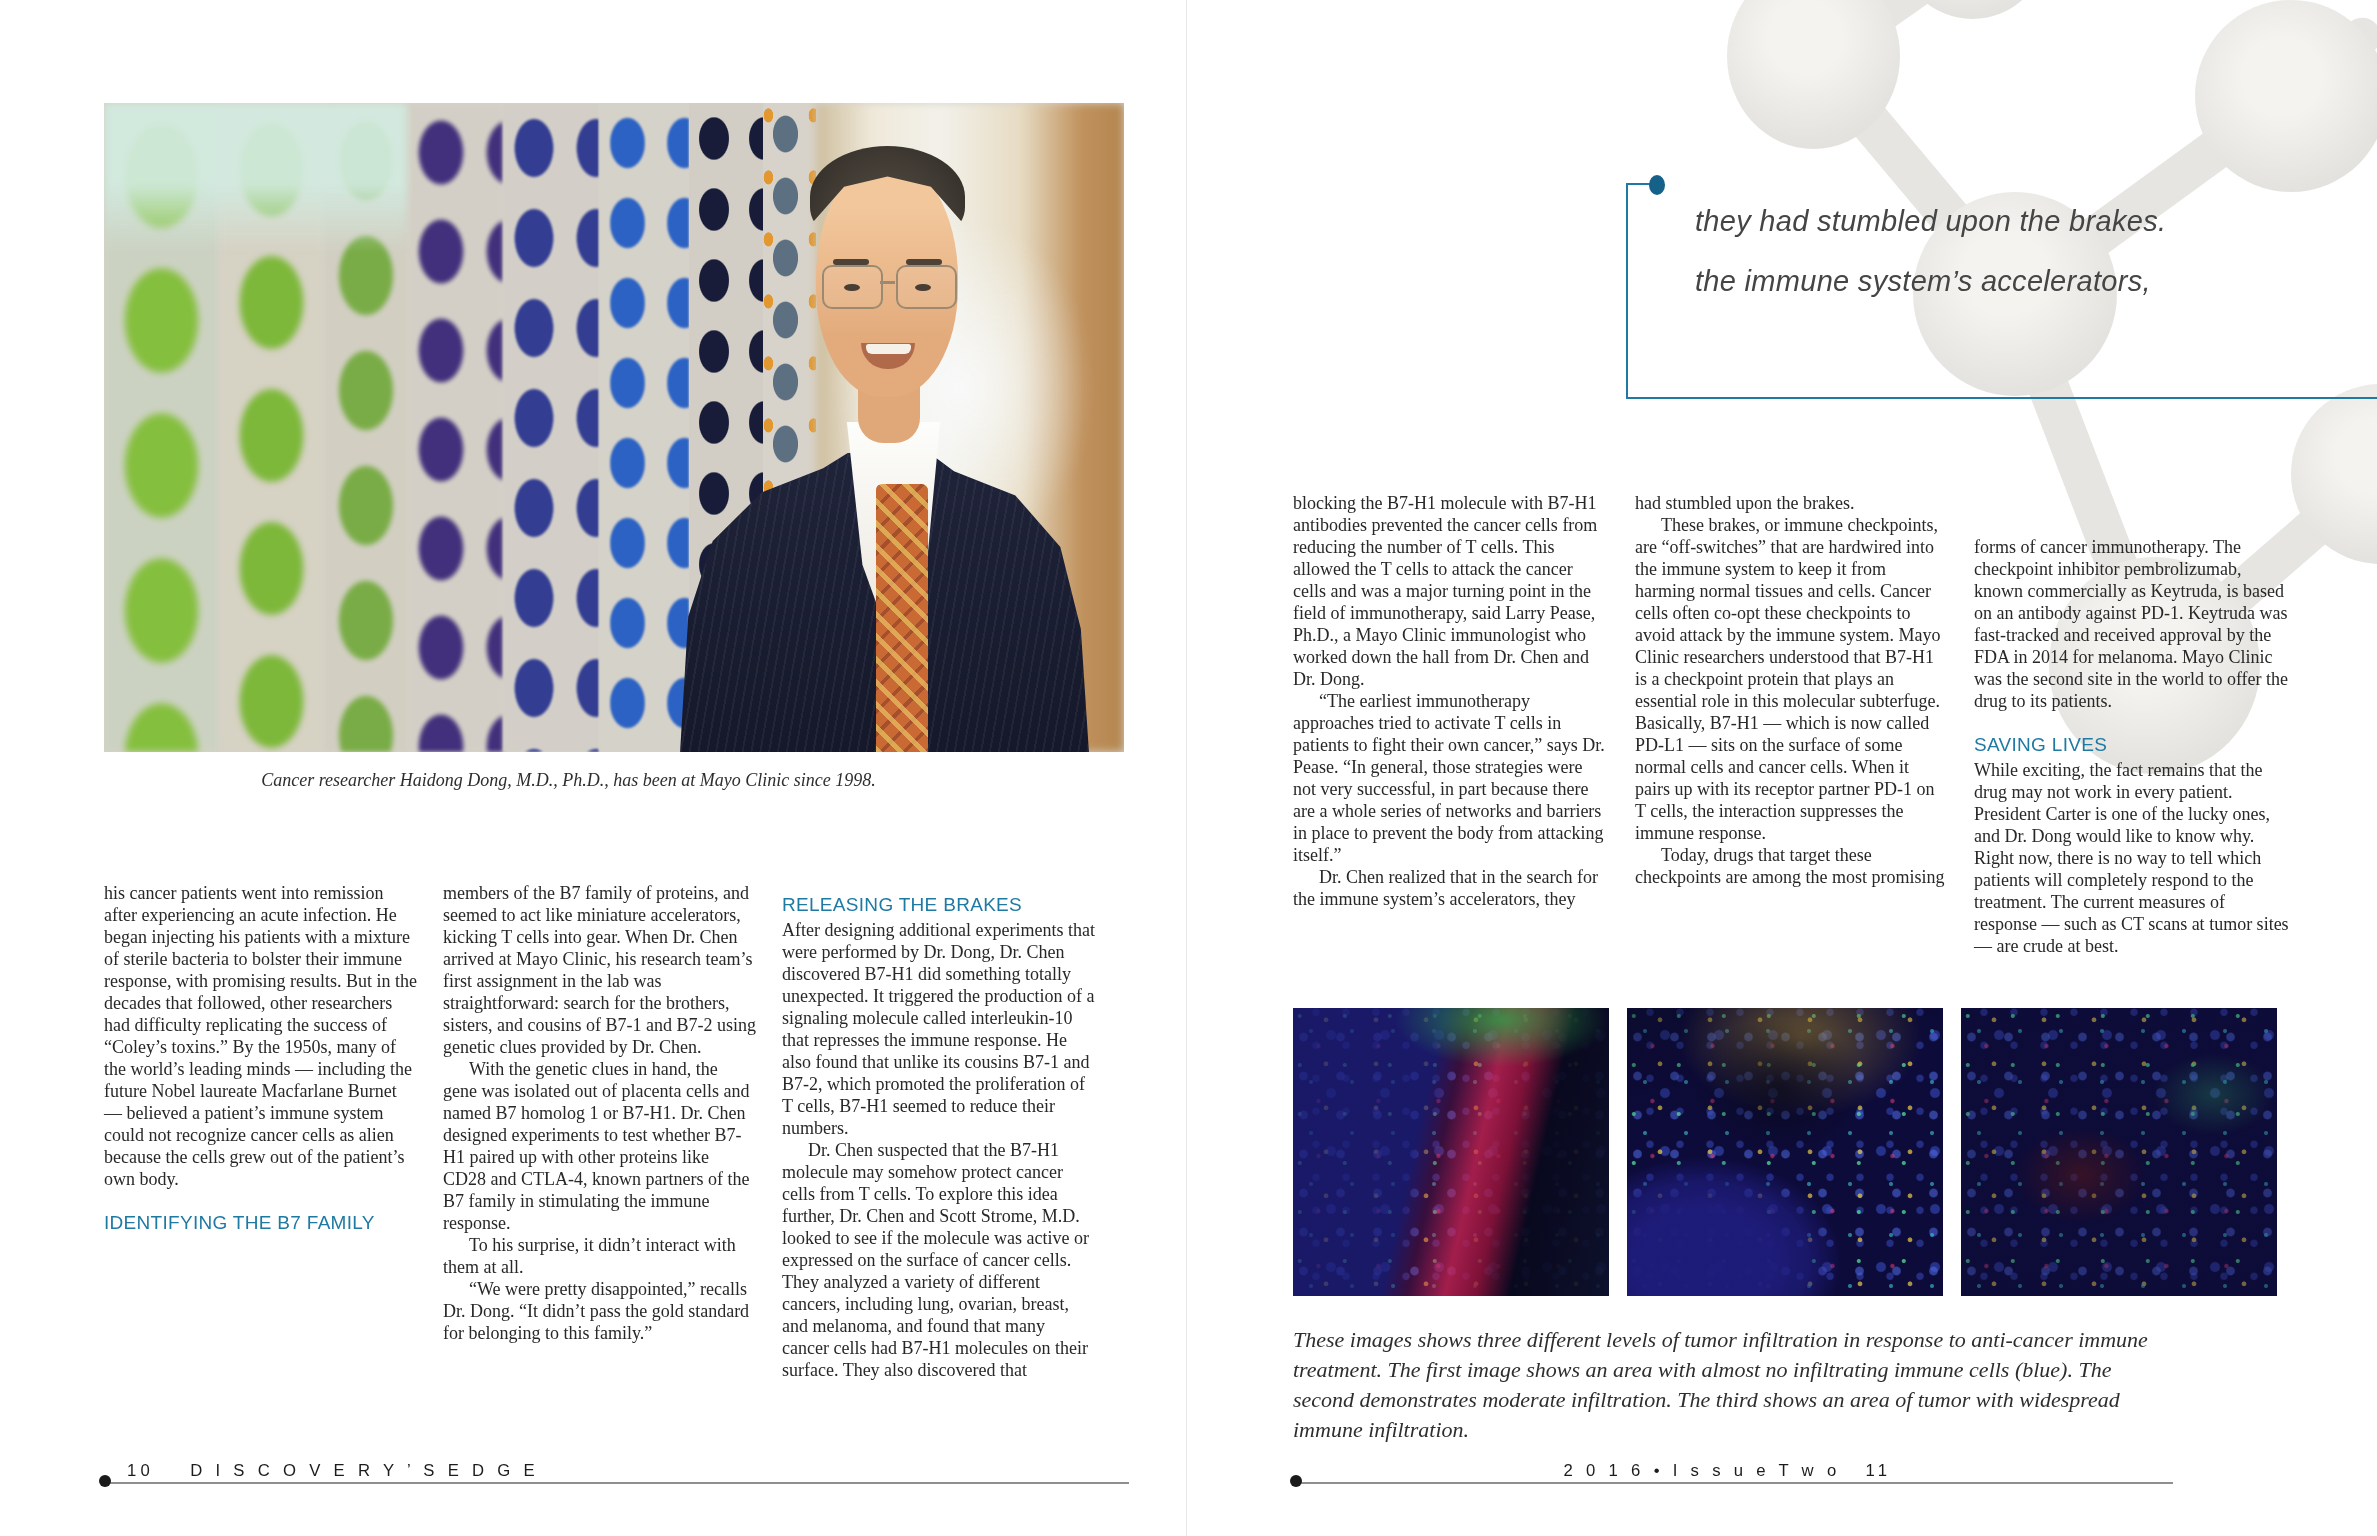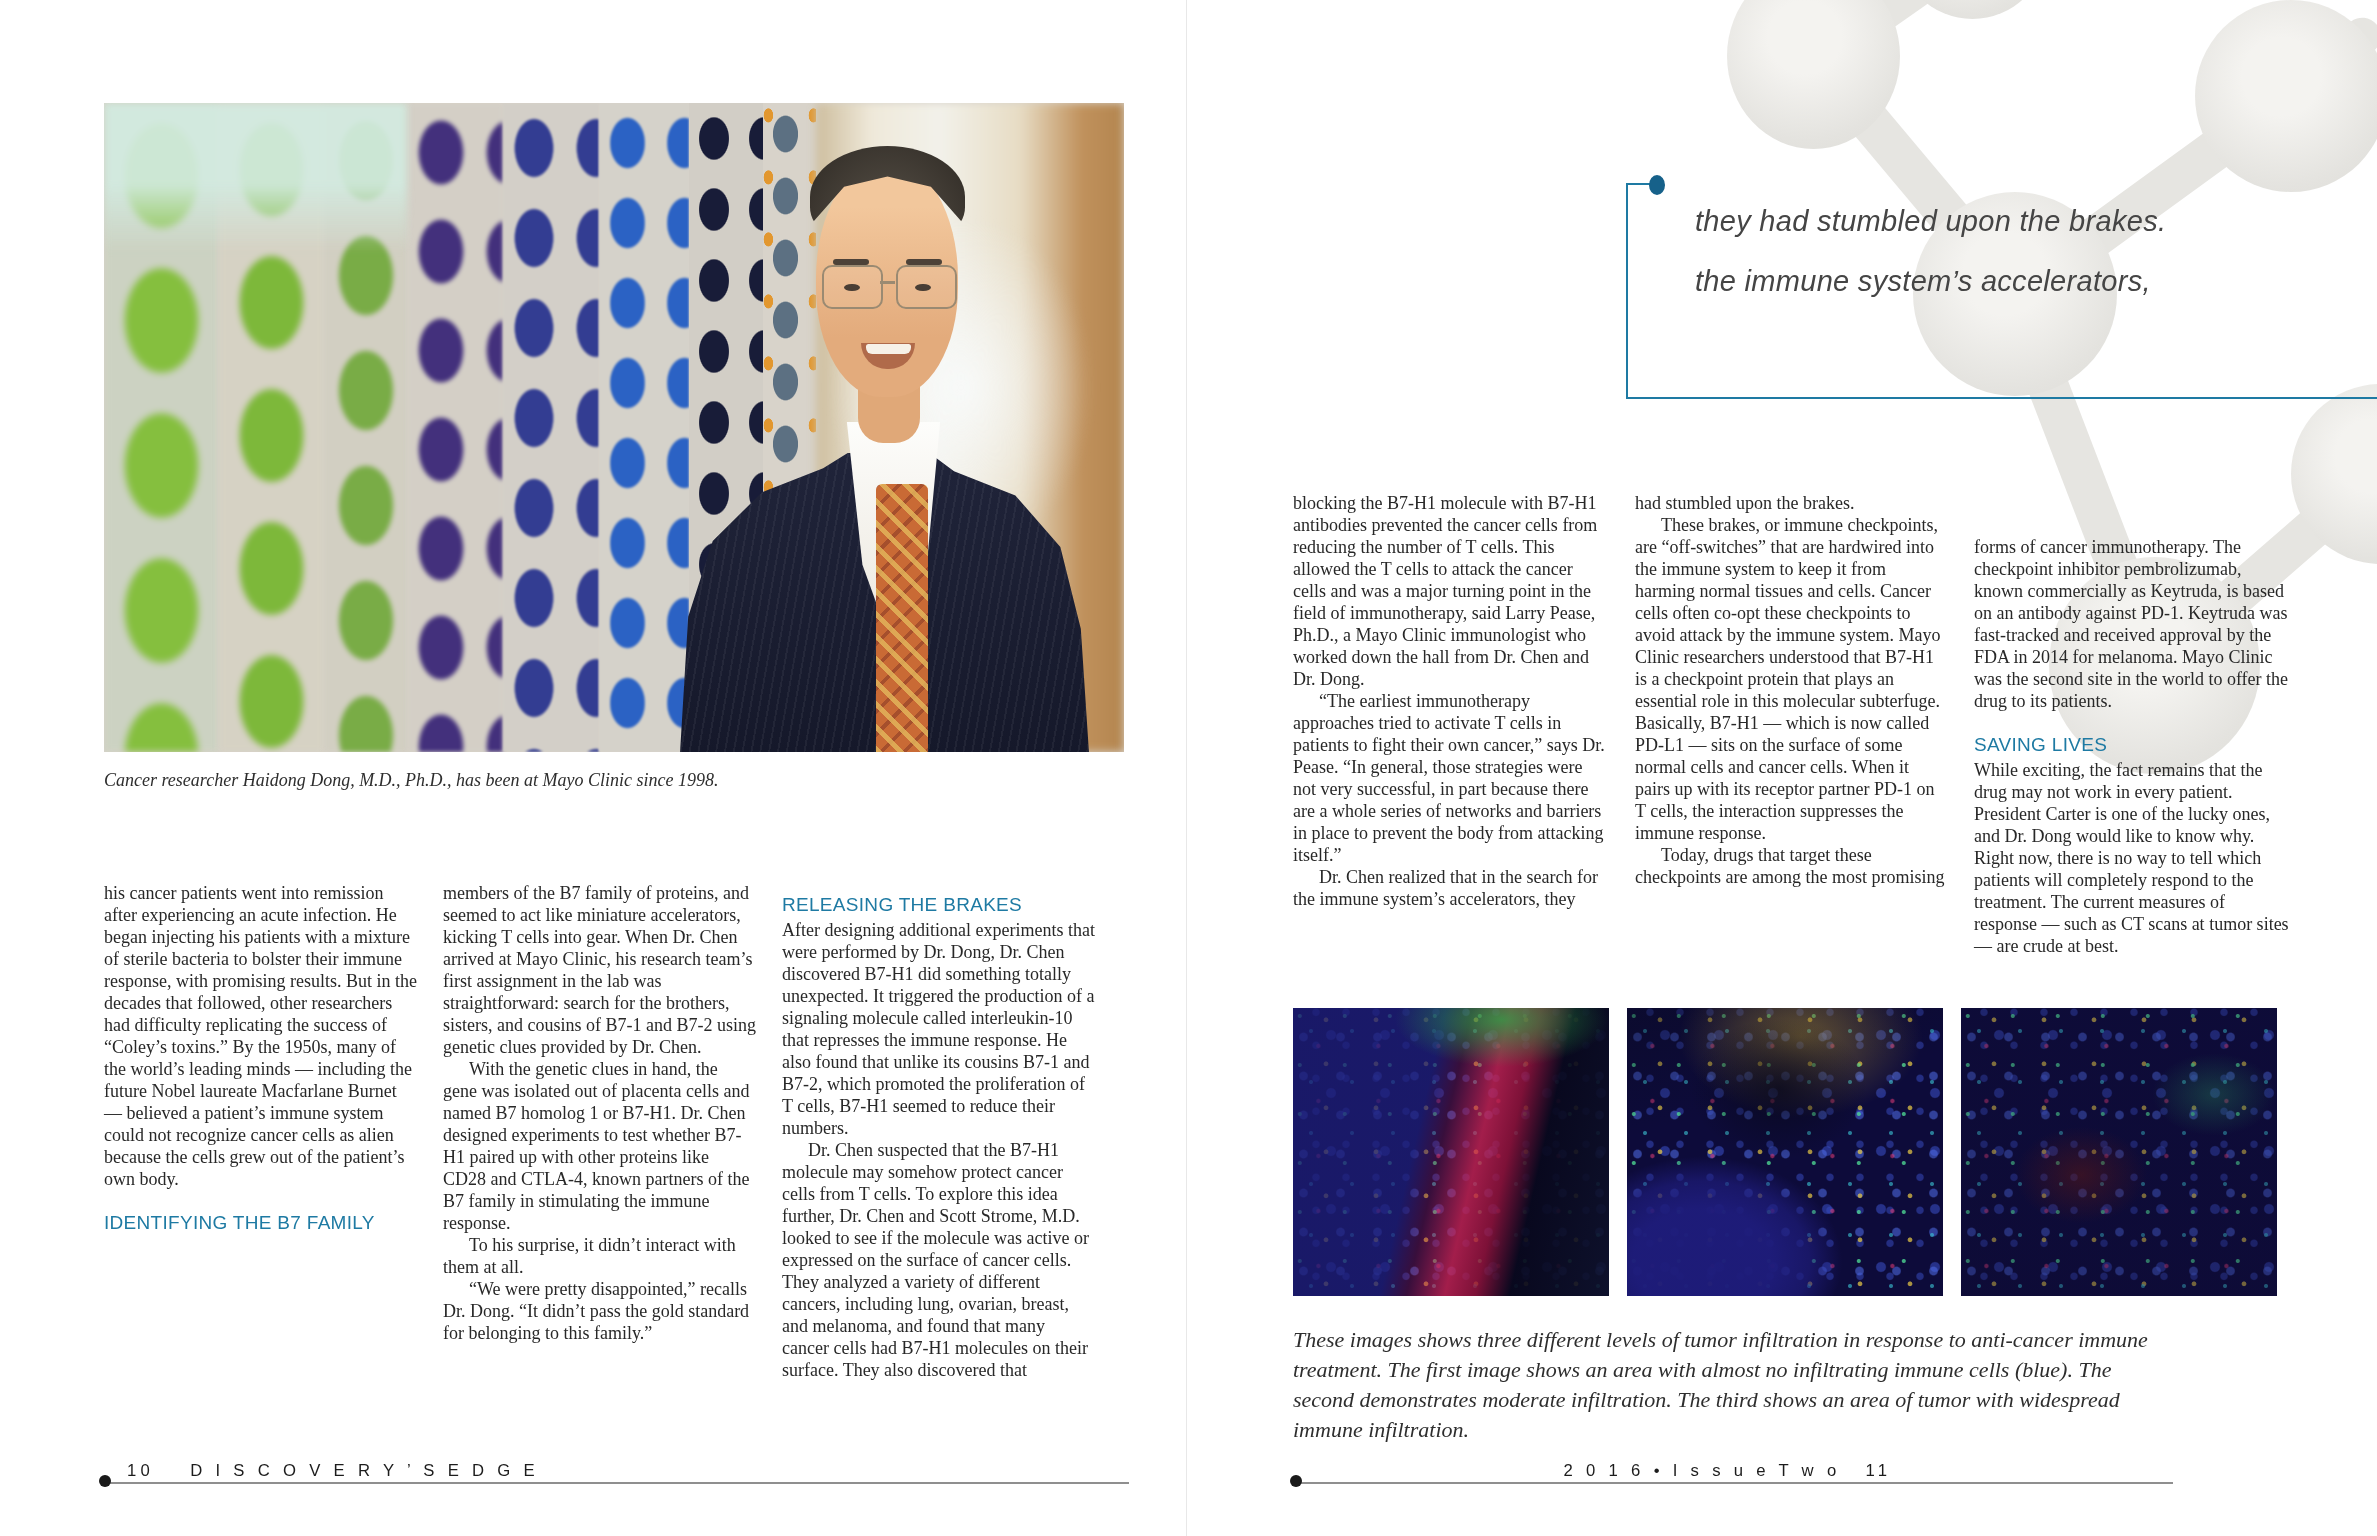--- a/index.html
+++ b/index.html
@@ -62,21 +62,21 @@
       background:radial-gradient(ellipse at 50% 90%,#4a443c 40%,#332e28 90%);
       clip-path:polygon(0 0,100% 0,100% 78%,78% 40%,50% 30%,22% 40%,0 78%);}
   .brow{width:36px;height:5.6px;background:#4d4238;border-radius:3.1px;}
   .glasses{width:57px;height:40px;border:2.5px solid #9a8a72;border-radius:10px;background:rgba(255,255,255,.08);}
   .bridge{left:776px;top:178px;width:15px;height:2.5px;background:#9a8a72;}
   .eye{width:16px;height:7.4px;background:#3a2e24;border-radius:50%;}
   .smile{left:757px;top:240px;width:54px;height:26px;border-radius:0 0 37px 37px;background:#b06a4a;}
   .teeth{left:762px;top:241px;width:45px;height:10px;border-radius:2.5px 2.5px 6.2px 6.2px;background:#f6f1e8;}
 
   
-  .photo-caption{left:104px;top:770px;width:929px;font-style:italic;font-size:18px;color:#2e2e2e;}
+  .photo-caption{left:104px;top:770px;width:929px;font-style:italic;font-size:18px;color:#2e2e2e;text-align:center;}
   .col{width:313px;font-size:18px;line-height:22px;text-align:left;}
   .col p{margin:0;}
   .col p.ind{text-indent:26px;}
   .colhead{font-family:"Liberation Sans",sans-serif;font-weight:500;font-size:19px;
            letter-spacing:0.3px;color:#1e7aa3;margin:22px 0 3.1px 0;}
   .colhead.first{margin-top:12px;}
   .lc1{left:104px;top:882px;} .lc2{left:443px;top:882px;} .lc3{left:782px;top:882px;}
   .rc1{left:1293px;top:492px;} .rc2{left:1635px;top:492px;} .rc3{left:1974px;top:492px;width:315px;margin-top:44px;}
   .rcol{z-index:3;}
 

